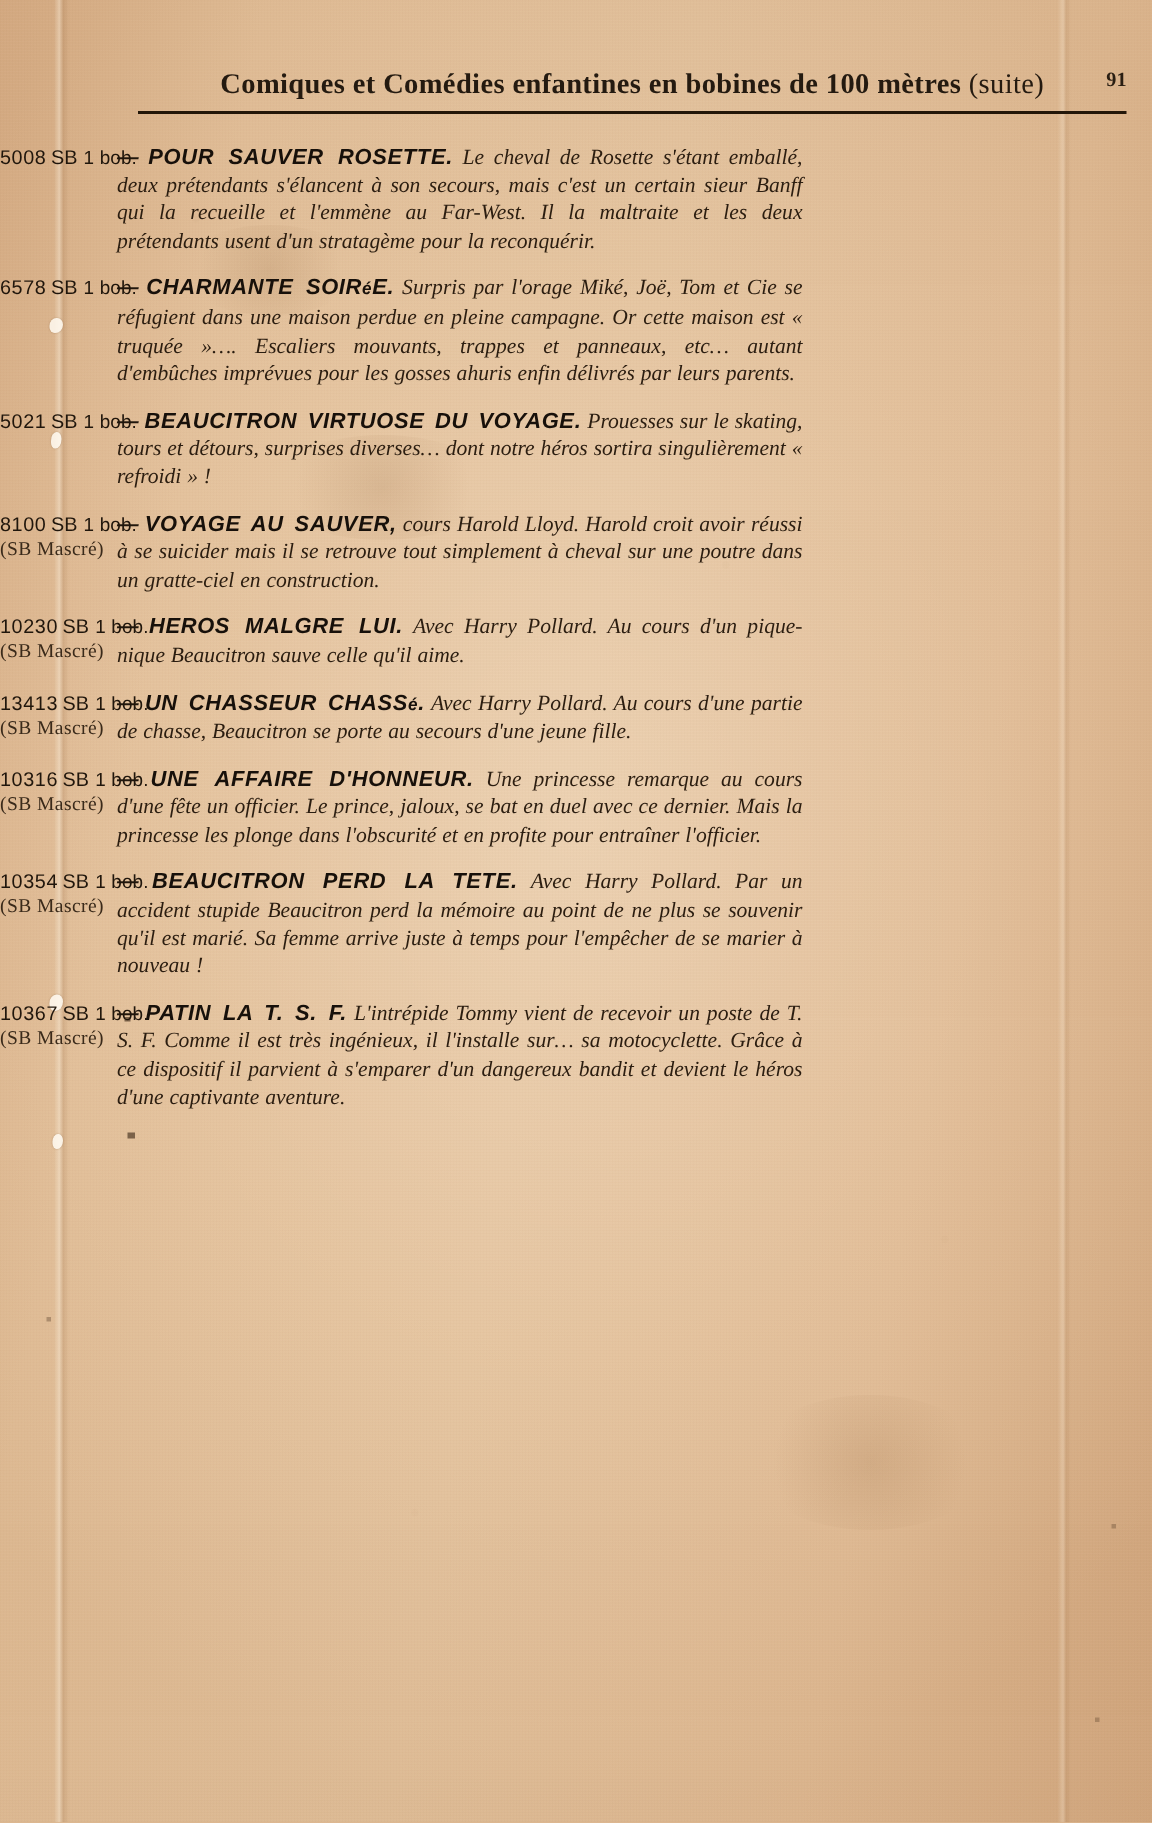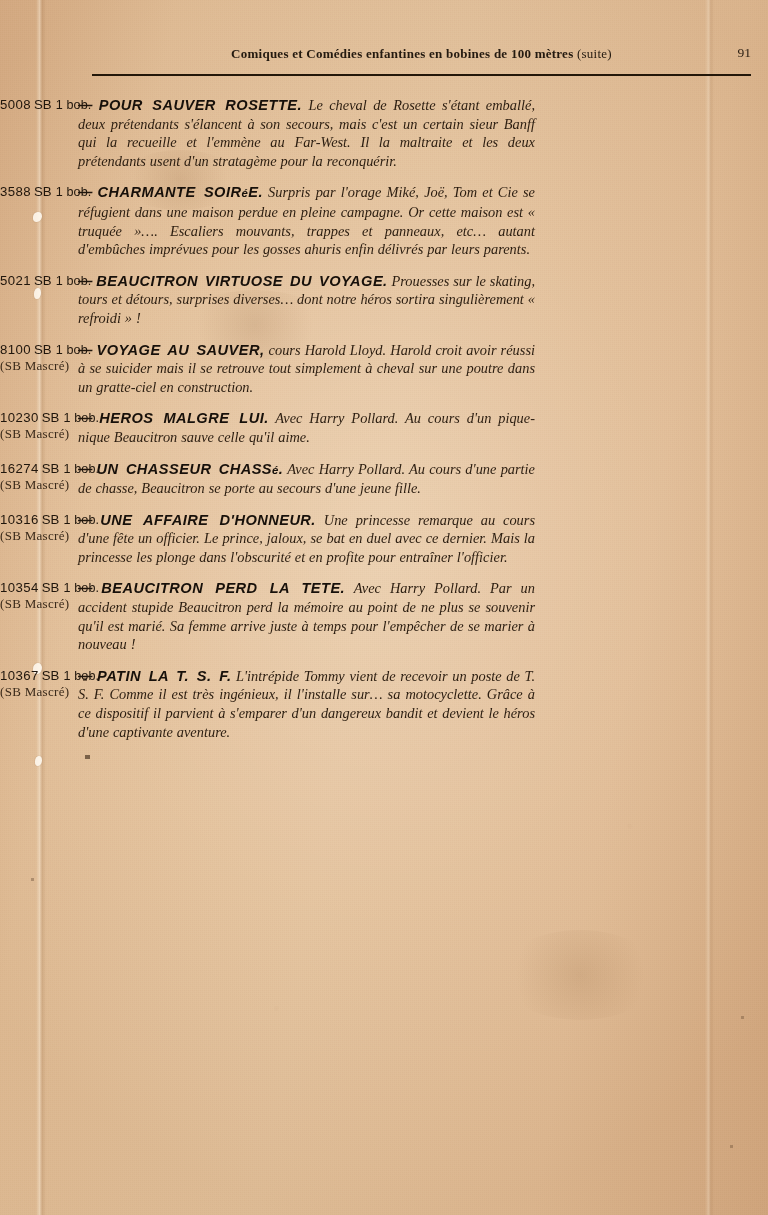--- a/index.html
+++ b/index.html
@@ -89,34 +89,34 @@
     top: 46px;
     width: 659px;
     height: 22px;
   }
   #runhead-title {
     position: absolute;
     left: 0; right: 0;
     text-align: center;
     font-family: "Liberation Serif", "DejaVu Serif", serif;
     font-weight: bold;
-    font-size: 13px;
+    font-size: 19px;
     letter-spacing: .25px;
     color: #241a10;
     white-space: nowrap;
   }
   #runhead-suite {
     font-weight: normal;
   }
   #page-number {
     position: absolute;
     right: 0;
     top: -1px;
     font-family: "Liberation Serif", "DejaVu Serif", serif;
-    font-weight: normal;
+    font-weight: bold;
     font-size: 13.5px;
     color: #2a1e12;
   }
   #rule {
     position: absolute;
     left: 92px;
     top: 74px;
     width: 659px;
     height: 0;
     border-top: 2.3px solid #231709;
@@ -227,39 +227,39 @@
     </div>
 
     <div id="rule"></div>
 
     <div id="entries">
         <div class="entry">
           <div class="entry-ref"><span class="num">5008</span><span class="sb">SB</span><span class="bob">1 bob.</span></div>
           <div class="entry-body"><span class="dash">—</span> <span class="title">POUR SAUVER ROSETTE.</span> <span class="desc">Le cheval de Rosette s'étant emballé, deux prétendants s'élancent à son secours, mais c'est un certain sieur Banff qui la recueille et l'emmène au Far-West. Il la maltraite et les deux prétendants usent d'un stratagème pour la reconquérir.</span></div>
         </div>
         <div class="entry">
-          <div class="entry-ref"><span class="num">3588</span><span class="sb">SB</span><span class="bob">1 bob.</span></div>
+          <div class="entry-ref"><span class="num">6578</span><span class="sb">SB</span><span class="bob">1 bob.</span></div>
           <div class="entry-body"><span class="dash">—</span> <span class="title">CHARMANTE SOIR<span class="sc">é</span>E.</span> <span class="desc">Surpris par l'orage Miké, Joë, Tom et Cie se réfugient dans une maison perdue en pleine campagne. Or cette maison est « truquée »…. Escaliers mouvants, trappes et panneaux, etc… autant d'embûches imprévues pour les gosses ahuris enfin délivrés par leurs parents.</span></div>
         </div>
         <div class="entry">
           <div class="entry-ref"><span class="num">5021</span><span class="sb">SB</span><span class="bob">1 bob.</span></div>
           <div class="entry-body"><span class="dash">—</span> <span class="title">BEAUCITRON VIRTUOSE DU VOYAGE.</span> <span class="desc">Prouesses sur le skating, tours et détours, surprises diverses… dont notre héros sortira singulièrement « refroidi » !</span></div>
         </div>
         <div class="entry">
           <div class="entry-ref"><span class="num">8100</span><span class="sb">SB</span><span class="bob">1 bob.</span></div>
           <div class="entry-sub">(SB Mascré)</div>
           <div class="entry-body"><span class="dash">—</span> <span class="title">VOYAGE AU SAUVER,</span> <span class="desc">cours Harold Lloyd. Harold croit avoir réussi à se suicider mais il se retrouve tout simplement à cheval sur une poutre dans un gratte-ciel en construction.</span></div>
         </div>
         <div class="entry">
           <div class="entry-ref"><span class="num">10230</span><span class="sb">SB</span><span class="bob">1 bob.</span></div>
           <div class="entry-sub">(SB Mascré)</div>
           <div class="entry-body"><span class="dash">—</span> <span class="title">HEROS MALGRE LUI.</span> <span class="desc">Avec Harry Pollard. Au cours d'un pique-nique Beaucitron sauve celle qu'il aime.</span></div>
         </div>
         <div class="entry">
-          <div class="entry-ref"><span class="num">16274</span><span class="sb">SB</span><span class="bob">1 bob.</span></div>
+          <div class="entry-ref"><span class="num">13413</span><span class="sb">SB</span><span class="bob">1 bob.</span></div>
           <div class="entry-sub">(SB Mascré)</div>
           <div class="entry-body"><span class="dash">—</span> <span class="title">UN CHASSEUR CHASS<span class="sc">é</span>.</span> <span class="desc">Avec Harry Pollard. Au cours d'une partie de chasse, Beaucitron se porte au secours d'une jeune fille.</span></div>
         </div>
         <div class="entry">
           <div class="entry-ref"><span class="num">10316</span><span class="sb">SB</span><span class="bob">1 bob.</span></div>
           <div class="entry-sub">(SB Mascré)</div>
           <div class="entry-body"><span class="dash">—</span> <span class="title">UNE AFFAIRE D'HONNEUR.</span> <span class="desc">Une princesse remarque au cours d'une fête un officier. Le prince, jaloux, se bat en duel avec ce dernier. Mais la princesse les plonge dans l'obscurité et en profite pour entraîner l'officier.</span></div>
         </div>
         <div class="entry">
           <div class="entry-ref"><span class="num">10354</span><span class="sb">SB</span><span class="bob">1 bob.</span></div>

